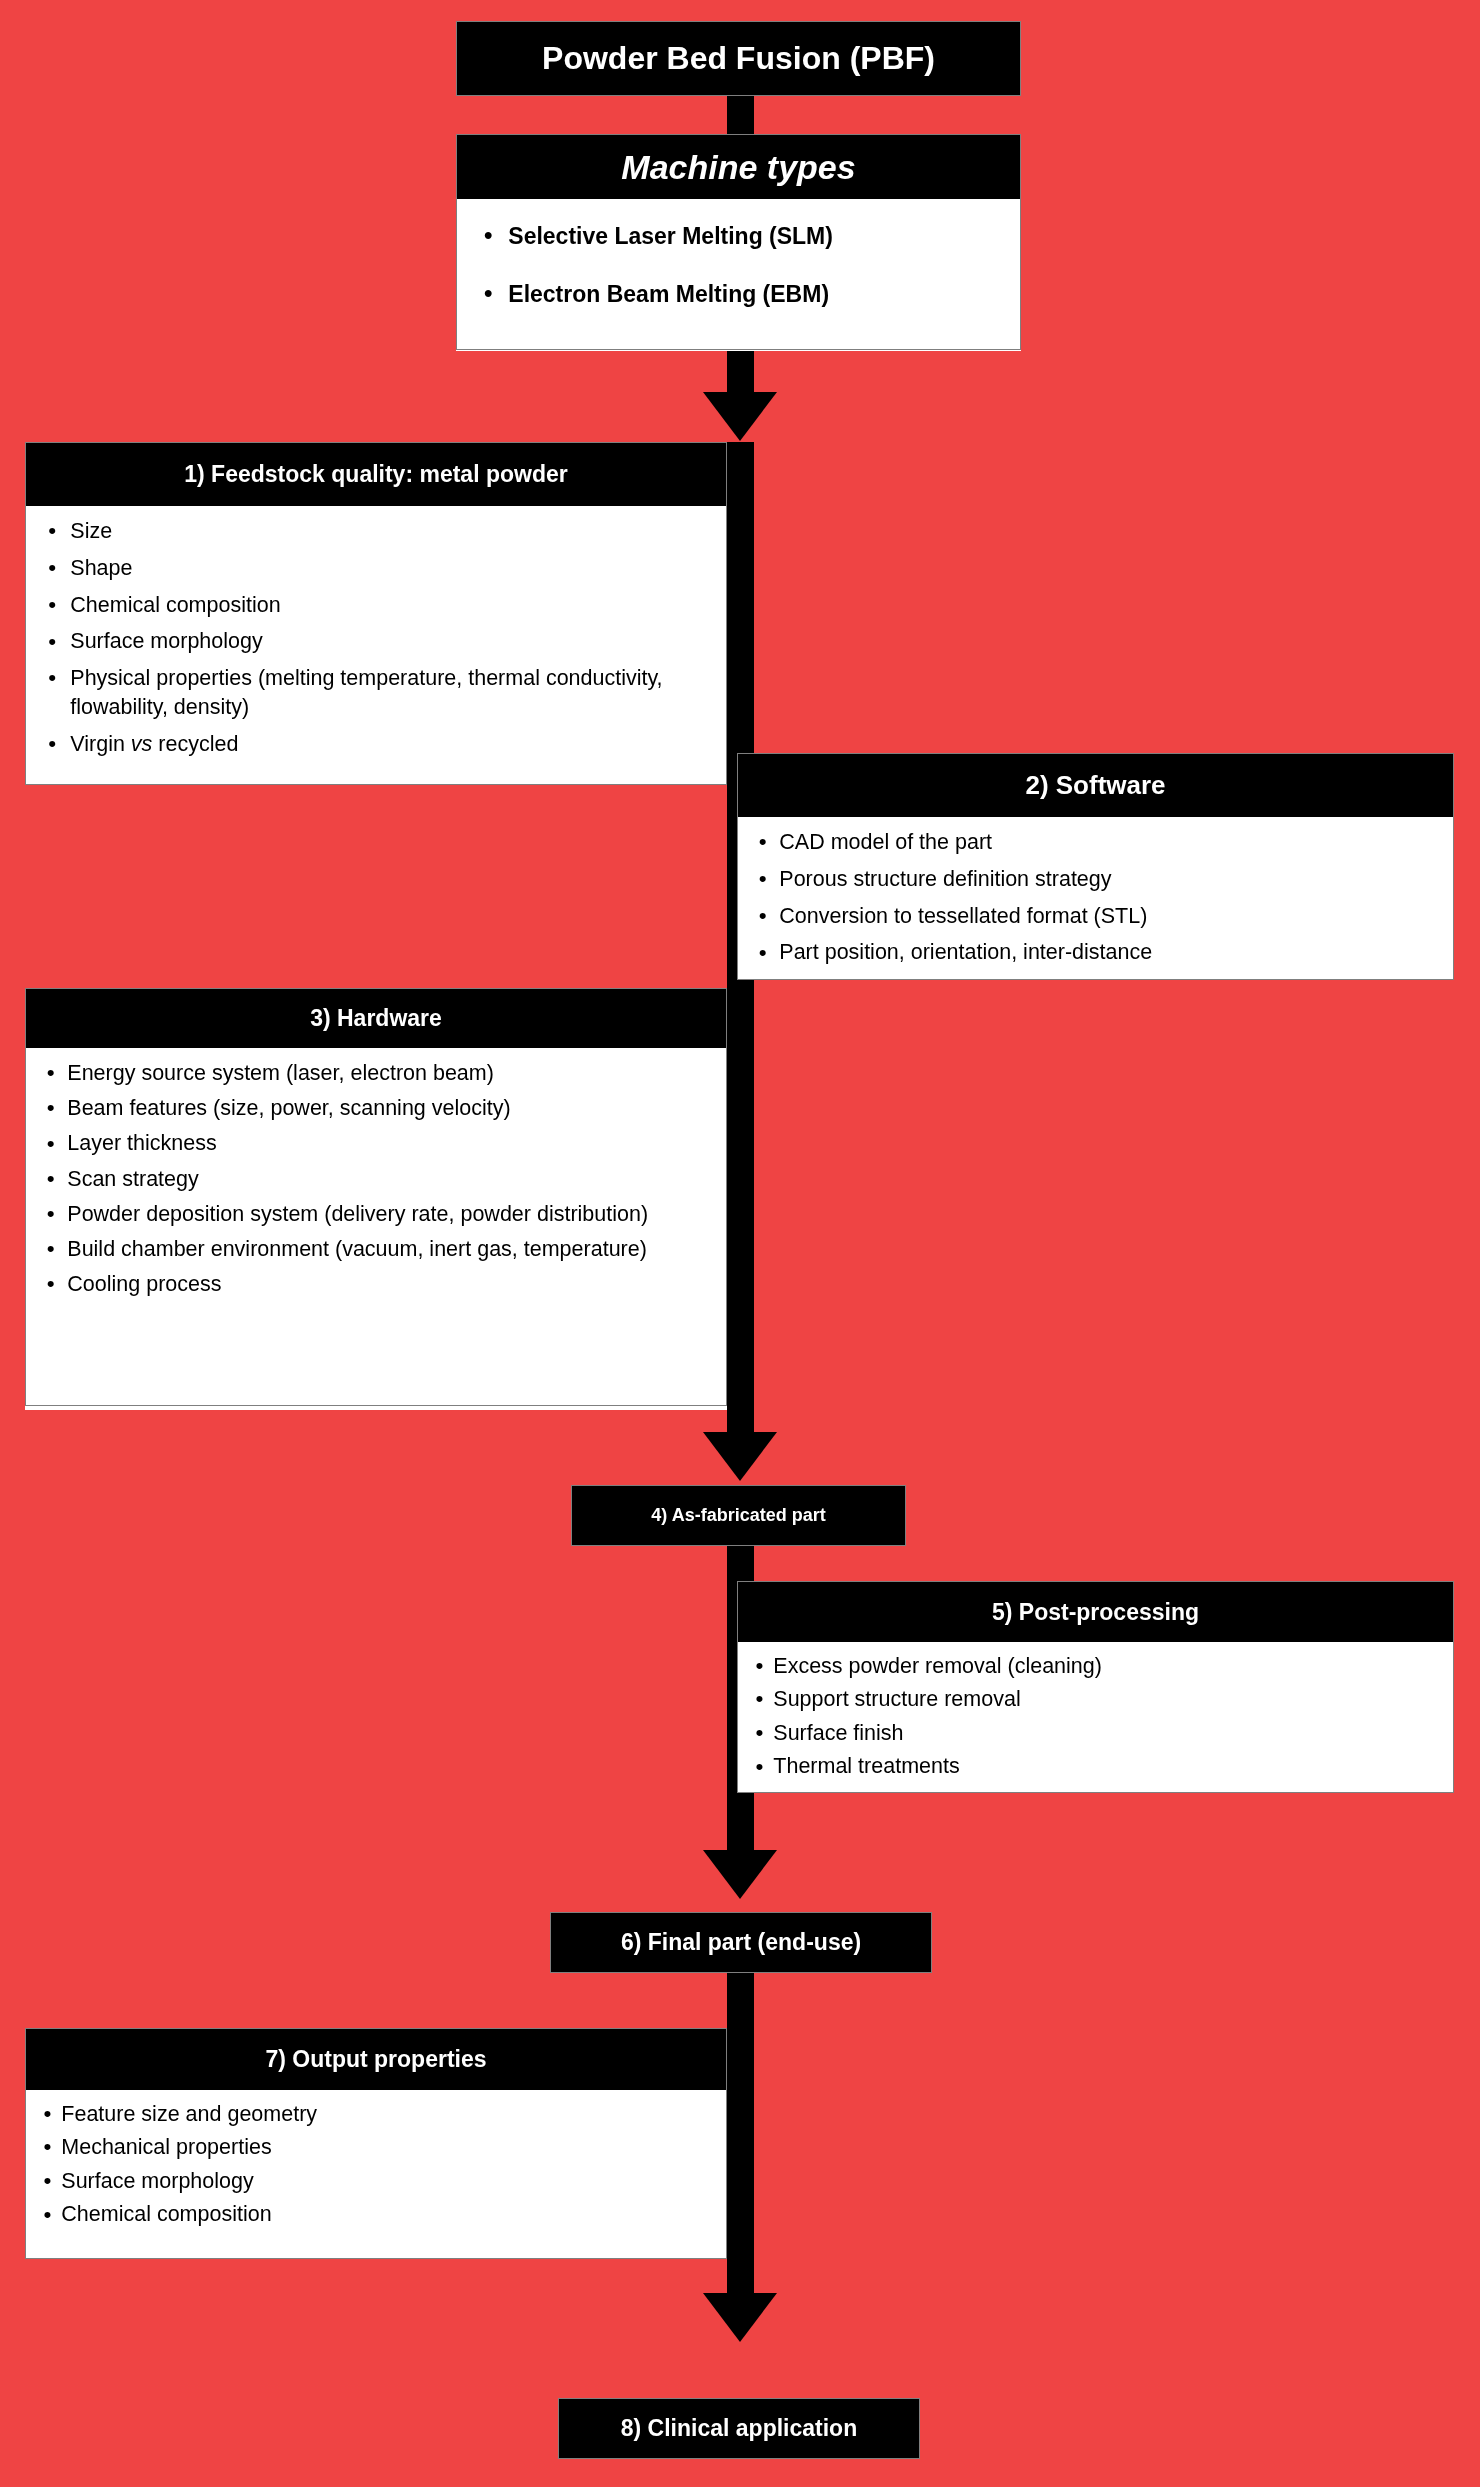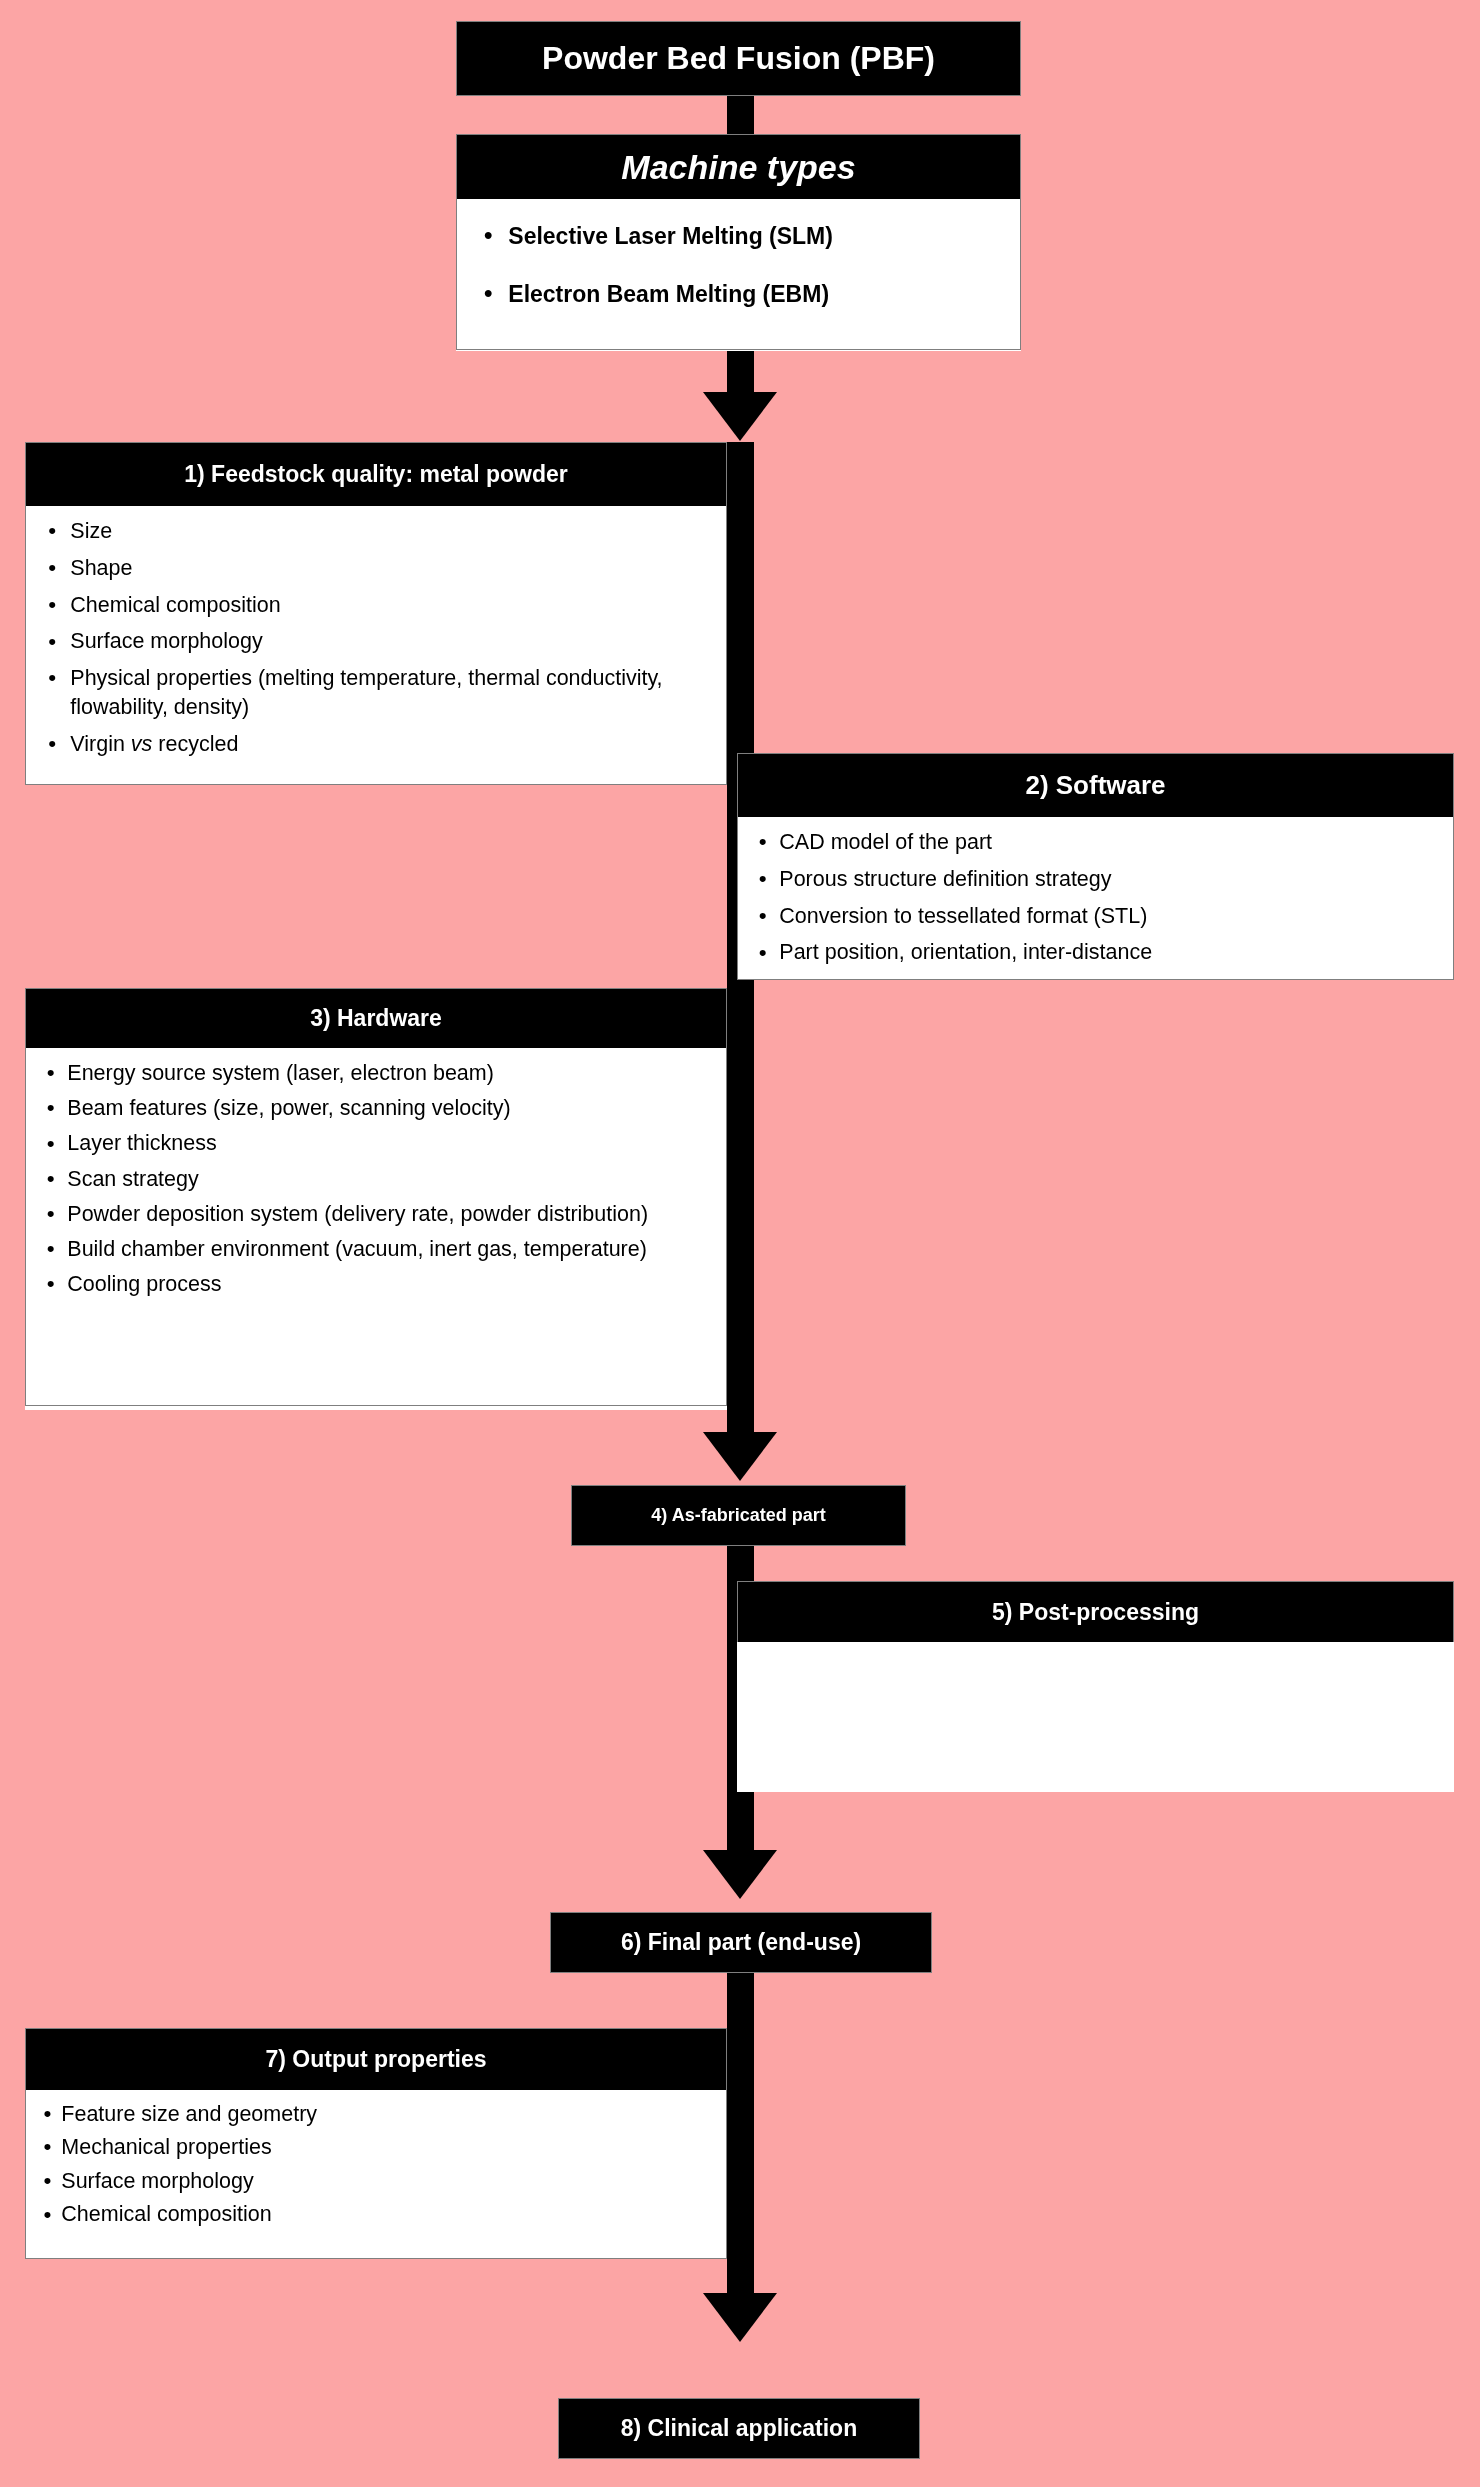--- a/index.html
+++ b/index.html
@@ -8,21 +8,21 @@
     padding: 0;
     background: #ffffff;
   }
   body {
     font-family: "Liberation Sans", sans-serif;
   }
   #canvas {
     position: relative;
     width: 1481px;
     height: 2487px;
-    background: #fca5a5;
+    background: #ef4444;
     overflow: hidden;
   }
 
   
   .stem {
     position: absolute;
     background: #000000;
     z-index: 1;
   }
   .arrowhead {
@@ -240,20 +240,28 @@
       </ul>
     </div>
   </div>
 
   <div class="node solo" id="node-asfab">
     <span class="solo-label">4) As-fabricated part</span>
   </div>
 
   <div class="node" id="node-postproc">
     <div class="node-header">5) Post-processing</div>
+    <div class="node-body">
+      <ul class="bullets tight">
+        <li>Excess powder removal (cleaning)</li>
+        <li>Support structure removal</li>
+        <li>Surface finish</li>
+        <li>Thermal treatments</li>
+      </ul>
+    </div>
   </div>
 
   <div class="node solo" id="node-finalpart">
     <span class="solo-label">6) Final part (end-use)</span>
   </div>
 
   <div class="node" id="node-output">
     <div class="node-header">7) Output properties</div>
     <div class="node-body">
       <ul class="bullets tight">

